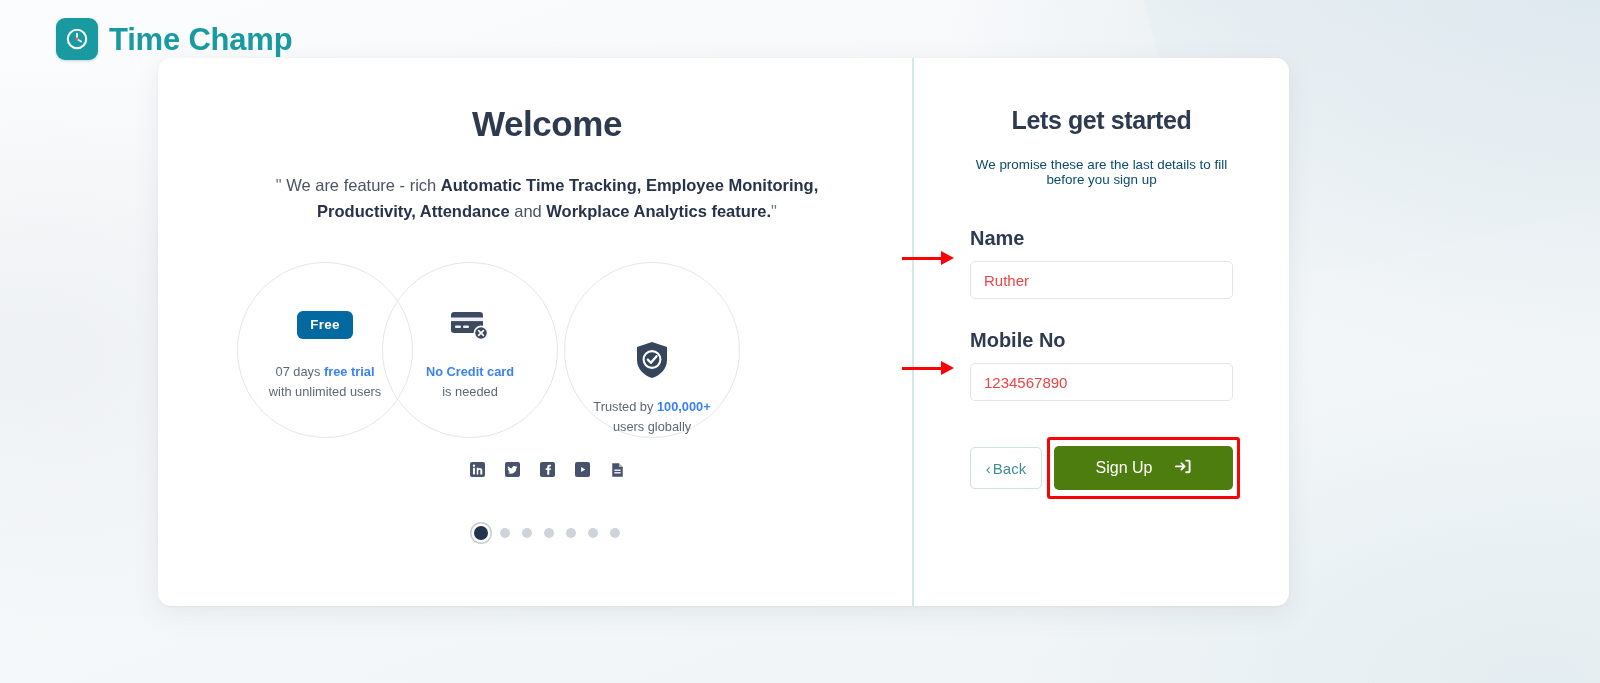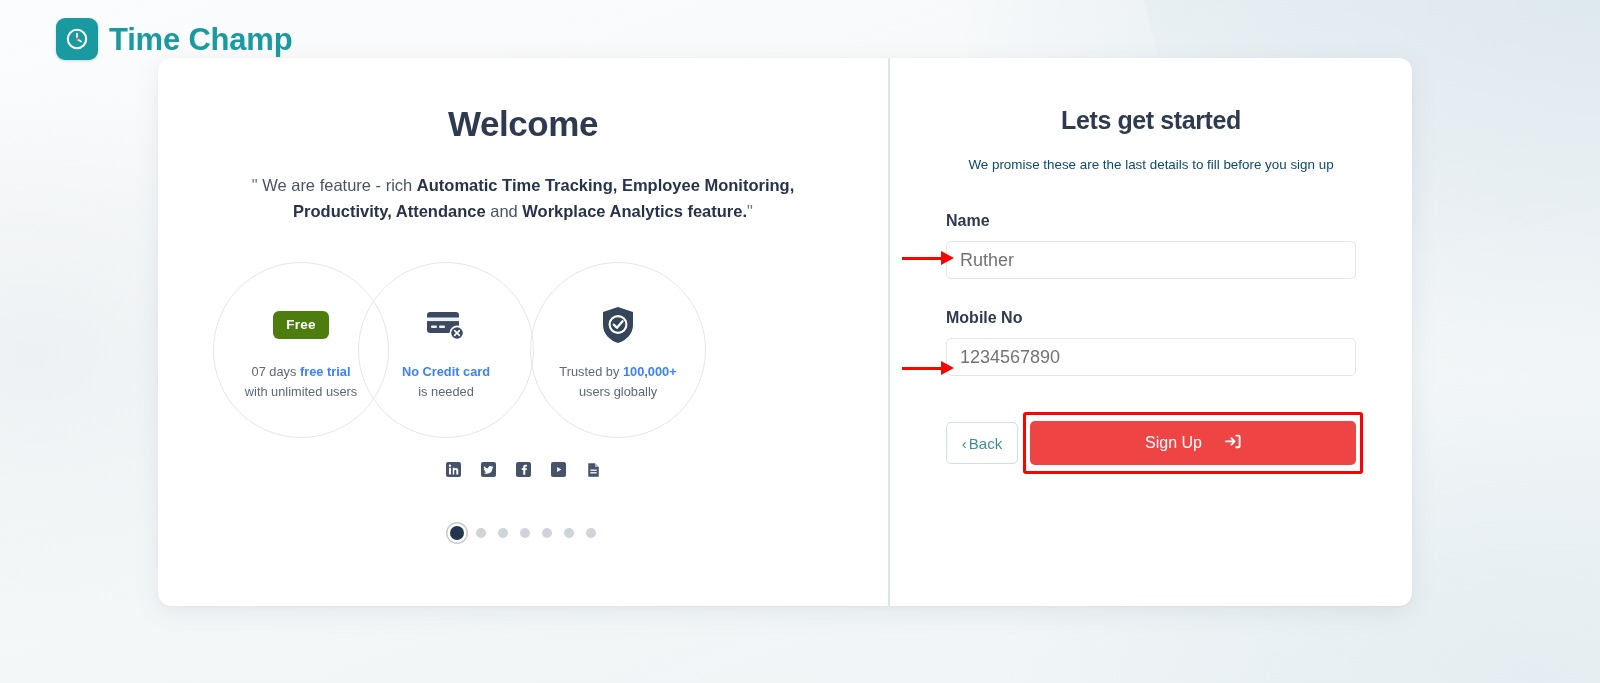--- a/index.html
+++ b/index.html
@@ -60,28 +60,29 @@
     letter-spacing: -0.2px;
     color: #189aa0;
     line-height: 1;
   }
 
   
   .card {
     position: absolute;
     left: 158px;
     top: 58px;
-    width: 1254px;
+    width: 1131px;
     height: 548px;
     background: #ffffff;
     border-radius: 13px;
     box-shadow: 0 6px 26px rgba(80,100,115,0.10), 0 1px 3px rgba(80,100,115,0.05);
     display: flex;
     z-index: 4;
     overflow: hidden;
+    padding-left: 24px;
   }
 
   .pane-left {
     width: 730px;
     position: relative;
     padding: 28px 30px 0 30px;
   }
   .pane-divider {
     width: 2px;
     background: #d6e7e8;
@@ -129,31 +130,31 @@
     border-radius: 50%;
     border: 1.1px solid #e3e7ea;
     display: flex;
     flex-direction: column;
     align-items: center;
     justify-content: center;
     padding-top: 4px;
   }
   .feat-circle.c1 { left: 0px; }
   .feat-circle.c2 { left: 145px; }
-  .feat-circle.c3 { left: 317px; }
+  .feat-circle.c3 { left: 327px; justify-content: flex-end; }
 
   .feat-icon {
     height: 46px;
     display: flex;
     align-items: center;
     justify-content: center;
     margin-bottom: 14px;
   }
   .free-badge {
-    background: #4d7c0f;
+    background: #0369a1;
     color: #ffffff;
     font-size: 13.5px;
     font-weight: 700;
     padding: 6px 13px 7px 13px;
     border-radius: 6px;
     letter-spacing: 0.2px;
   }
   .feat-text {
     text-align: center;
     font-size: 12.8px;
@@ -211,36 +212,36 @@
   .started-sub {
     text-align: center;
     font-size: 13.4px;
     color: #0c4a6e;
     margin-top: 22px;
   }
 
   .field-group { margin-top: 30px; }
   .field-group.first { margin-top: 40px; }
   .field-label {
-    font-size: 16px;
+    font-size: 20px;
     font-weight: 700;
     color: #2e3a4f;
     margin-bottom: 11px;
     display: block;
   }
   .field-input {
     width: 100%;
     height: 38px;
     border: 1px solid #e2e6ea;
     border-radius: 5px;
     background: #ffffff;
     padding: 0 13px;
     font-family: "Liberation Sans", sans-serif;
-    font-size: 18px;
-    color: #737373;
+    font-size: 15px;
+    color: #ef4444;
     outline: none;
   }
   .field-input::placeholder { color: #9aa3ad; }
 
   
   .btn-row {
     display: flex;
     align-items: center;
     gap: 12px;
     margin-top: 45px;
@@ -263,21 +264,21 @@
   .btn-signup-wrap {
     position: relative;
     flex: 1;
     display: flex;
   }
   .btn-signup {
     flex: 1;
     height: 44px;
     border: none;
     border-radius: 5px;
-    background: #ef4444;
+    background: #4d7c0f;
     color: #ffffff;
     font-family: "Liberation Sans", sans-serif;
     font-size: 16px;
     cursor: pointer;
     display: flex;
     align-items: center;
     justify-content: center;
     gap: 23px;
   }
   

